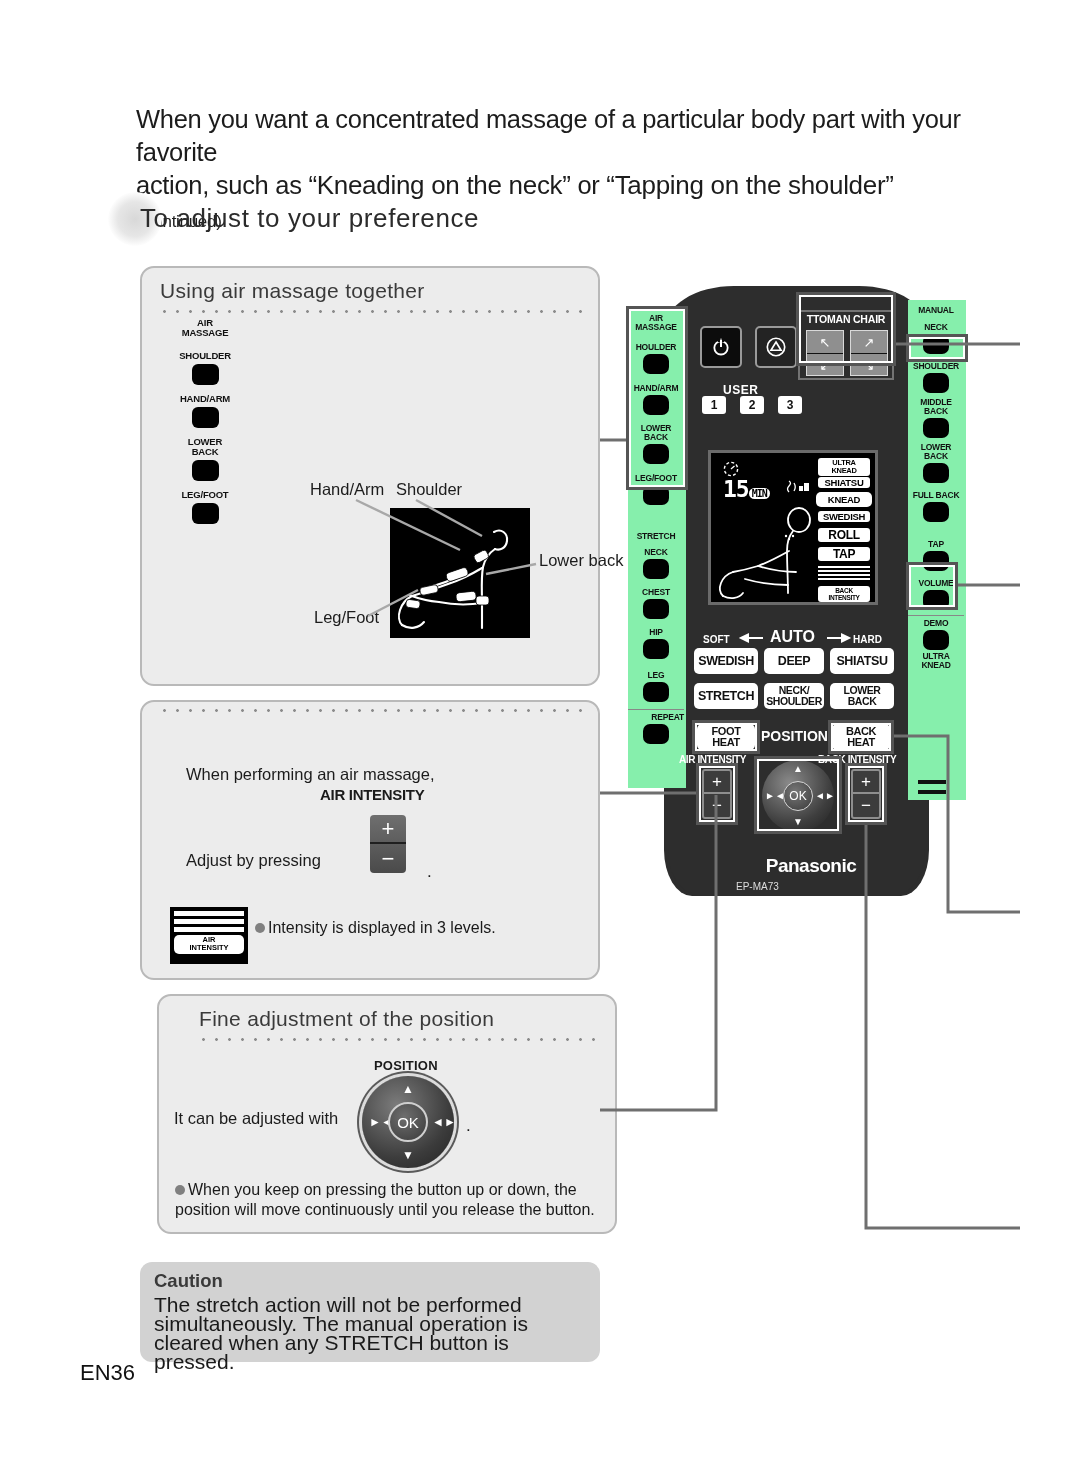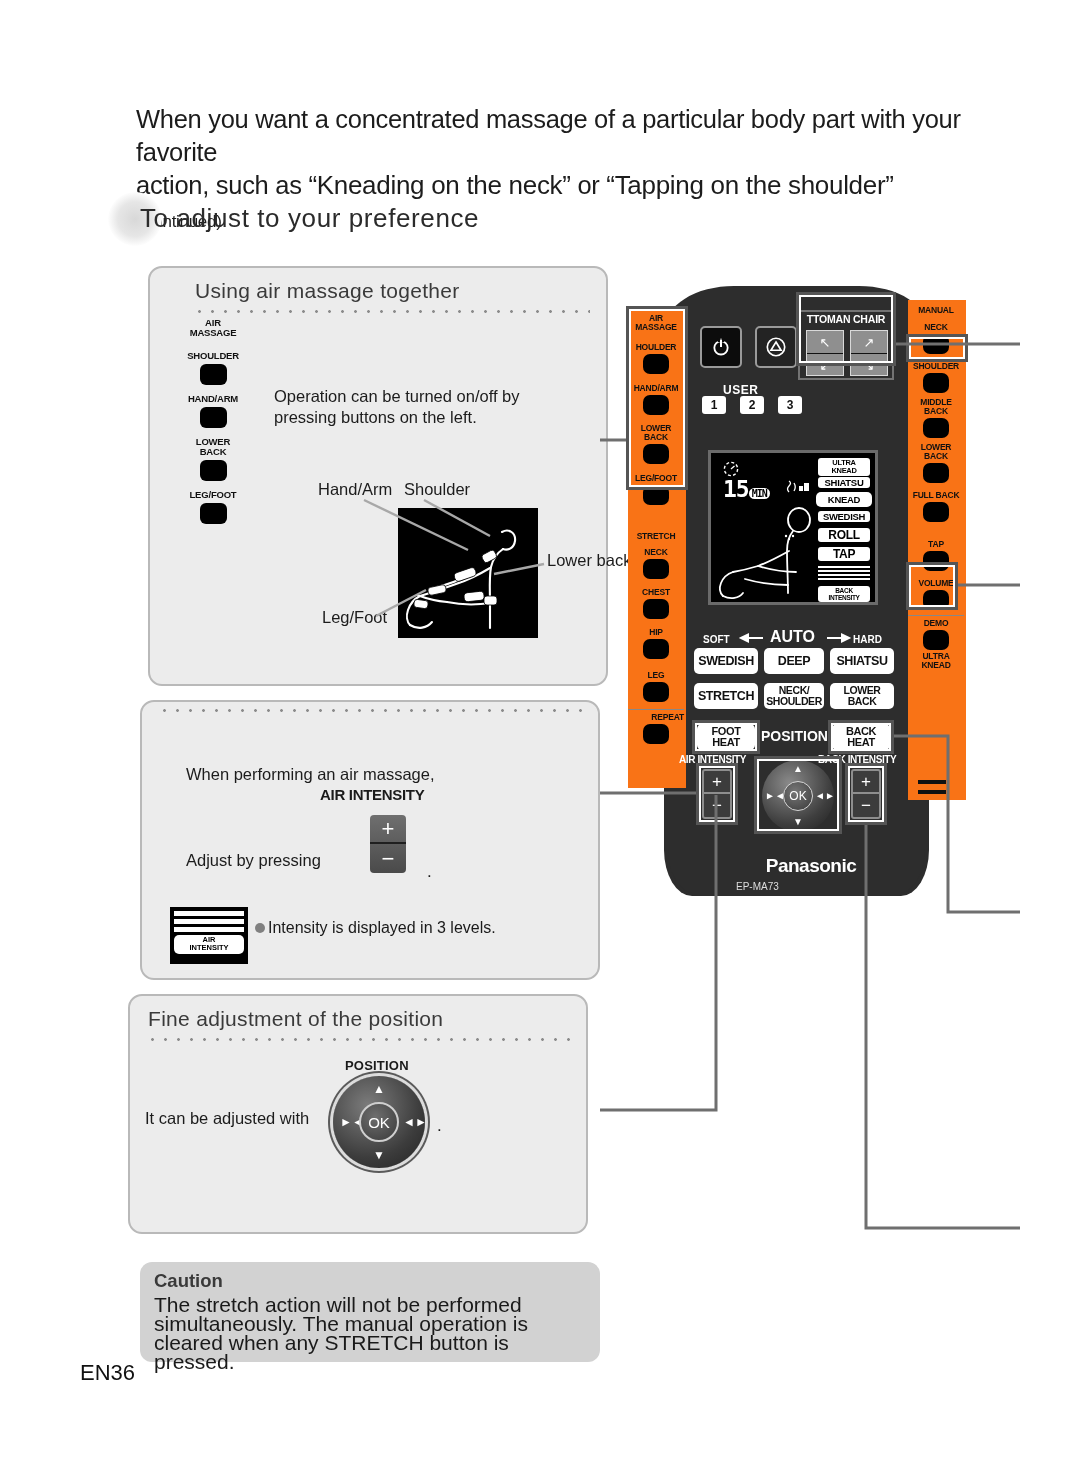--- a/index.html
+++ b/index.html
@@ -41,23 +41,23 @@
   .card-hd {
     font-size: 21px; color: #3a3a3a; letter-spacing: 0.3px;
     padding: 11px 0 0 18px;
   }
   .dots {
     margin: 7px 16px 0 16px; height: 3px;
     background-image: radial-gradient(circle, #8c8c8c 1.3px, transparent 1.5px);
     background-size: 13px 3px; background-repeat: repeat-x;
   }
 
-  #card-air   { left: 148px; top: 266px;  width: 460px; height: 420px; padding-left: 27px; }
+  #card-air   { left: 140px; top: 266px;  width: 460px; height: 420px; }
   #card-int   { left: 140px; top: 700px;  width: 460px; height: 280px; }
-  #card-pos   { left: 128px; top: 994px;  width: 460px; height: 240px; }
+  #card-pos   { left: 157px; top: 994px;  width: 460px; height: 240px; padding-left: 22px; }
   #card-caut  { left: 140px; top: 1262px; width: 460px; height: 100px;
                 background: #d2d2d2; border: none; border-radius: 12px; }
 
   .body-txt { font-size: 16.5px; line-height: 20.5px; color: #1c1c1c; }
 
   
   .btncol { position: absolute; left: 22px; top: 50px; width: 82px; text-align: center; }
   .bl { font-size: 9.5px; font-weight: bold; letter-spacing: -0.2px; line-height: 10px; color:#111; }
   .bbtn { width: 27px; height: 21px; background: #000; border-radius: 6px; margin: 3px auto 9px auto; }
 
@@ -134,21 +134,21 @@
     background: #2d2d2d;
   }
   .rshadow{
     position:absolute; left: 660px; top: 282px; width: 282px; height: 622px;
     border-radius: 74px 74px 30px 30px / 48px 48px 50px 50px;
     background: linear-gradient(90deg,#ffffff 0%, #f2f2f2 60%, #dcdcdc 100%);
     z-index:-1;
   }
 
   
-  .strip { position: absolute; background: #f97316; }
+  .strip { position: absolute; background: #86efac; }
   #strip-left  { left: 628px; top: 308px; width: 58px; height: 480px; border-radius: 0 0 0 0; }
   #strip-right { left: 908px; top: 300px; width: 58px; height: 500px; }
   .strip-cap {
     position:absolute; left: 908px; top: 300px; width: 58px; height: 36px; background:#fff;
     border-radius: 16px 0 0 0;
   }
 
   .skey { width: 56px; text-align: center; font-size: 8.5px; font-weight: bold; line-height: 9px; color:#111; letter-spacing:-0.2px;}
   .skey .b { width: 26px; height: 20px; background:#000; border-radius:7px; margin: 2px auto 0 auto; }
 
@@ -248,21 +248,20 @@
       <div class="bbtn"></div>
 
       <div class="bl">LOWER</div>
       <div class="bl">BACK</div>
       <div class="bbtn"></div>
 
       <div class="bl">LEG/FOOT</div>
       <div class="bbtn"></div>
     </div>
 
-    <div class="body-txt t-oper">Operation can be turned on/off by pressing buttons on the left.</div>
 
     <div class="chairimg">
       <svg width="140" height="130" viewBox="0 0 140 130">
         <g fill="none" stroke="#ffffff" stroke-width="2.1" stroke-linejoin="round" stroke-linecap="round">
           <path d="M104 24 c7 -4 14 1 13 9 c-1 7 -7 10 -12 8"></path>
           <path d="M105 41 c-6 4 -10 10 -12 18 c-2 11 -1 25 -1 35 l 0 26"></path>
           <path d="M92 60 c-10 6 -22 12 -34 16 c-14 5 -26 9 -36 12"></path>
           <path d="M22 88 c-6 3 -10 8 -12 14 c-2 6 -1 12 2 15"></path>
           <path d="M12 117 c8 5 17 3 22 -3"></path>
           <path d="M36 80 c12 -3 26 -8 38 -14"></path>
@@ -332,20 +331,23 @@
 
     <div class="dpad">
       <div class="ar" style="left:40px; top:6px;">▲</div>
       <div class="ar" style="left:40px; top:72px;">▼</div>
       <div class="ar" style="left:7px;  top:39px;">►◄</div>
       <div class="ar" style="left:70px; top:39px;">◄►</div>
       <div class="ok">OK</div>
     </div>
     <div class="period2">.</div>
 
+    <div class="t-keep">
+      <span class="dotb"></span><span>When you keep on pressing the button up or down, the position will move continuously until you release the button.</span>
+    </div>
   </div>
 
   <div class="card" id="card-caut">
     <div class="c-hd">Caution</div>
     <div class="c-bd">The stretch action will not be performed simultaneously. The manual operation is cleared when any STRETCH button is pressed.</div>
   </div>
 
   <div class="pagenum">EN36</div>
 
   <div class="rshadow"></div>

